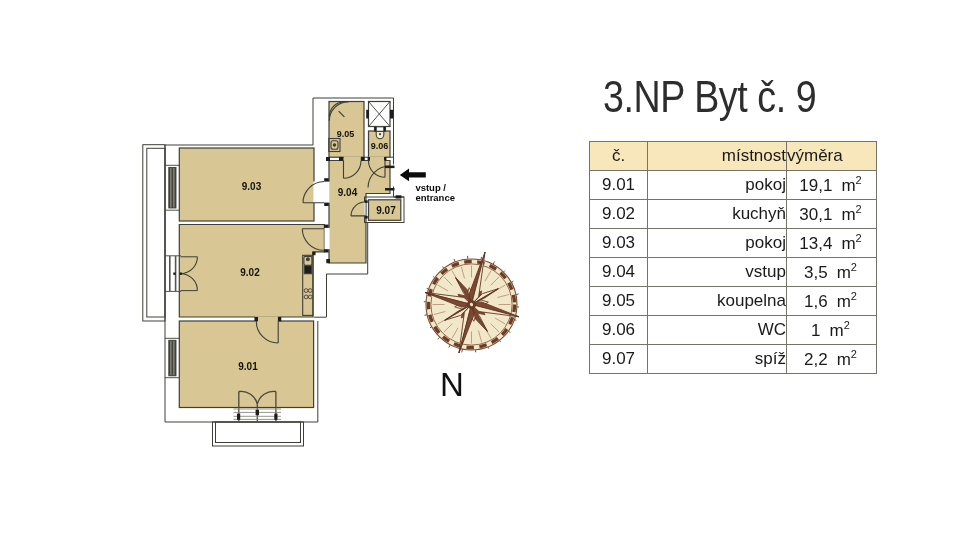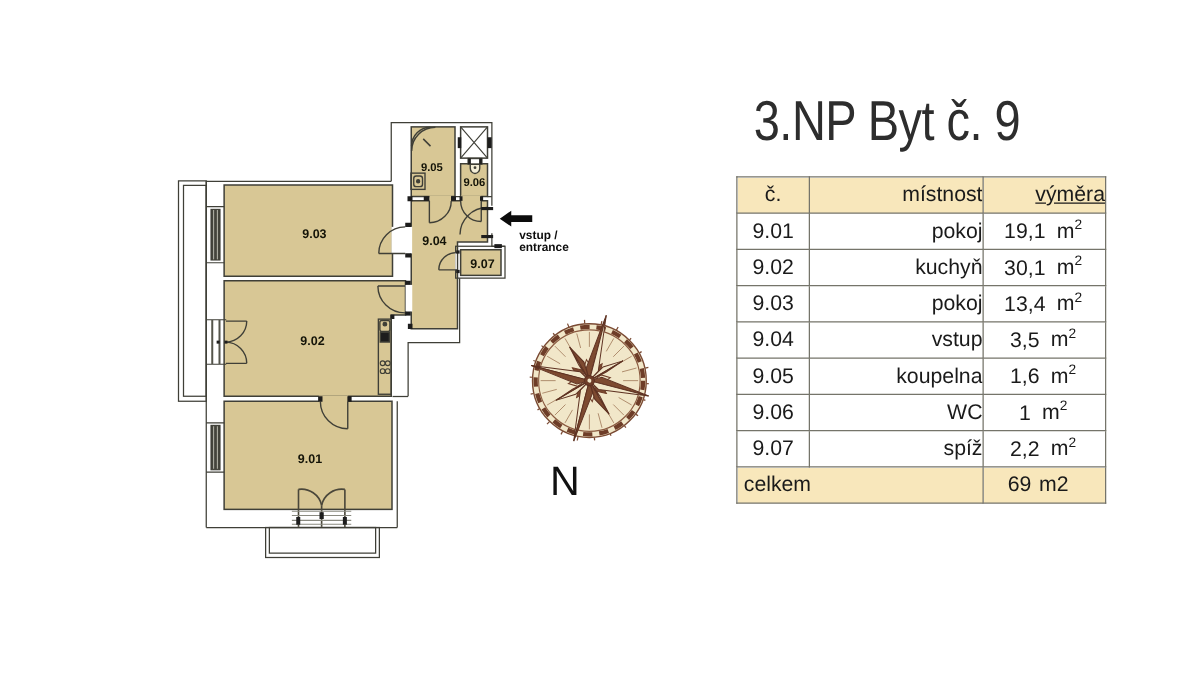--- a/index.html
+++ b/index.html
@@ -300,21 +300,21 @@
   <text x="440" y="396" font-family="Liberation Sans,sans-serif" font-size="33" fill="#111">N</text>
 </svg>
 
 <div id="title">3.NP Byt č. 9</div>
 
 <table id="tbl" cellspacing="0">
   <tbody>
         <tr>
           <td class="c1 hd">č.</td>
           <td class="c2 hd">místnost</td>
-          <td class="c3 hd" style="text-align:right;padding-right:0 !important;text-decoration:underline;">výměra</td>
+          <td class="c3 hd" style="text-align:left;padding-right:0 !important;">výměra</td>
         </tr>
   <tr>
           <td class="c1">9.01</td>
           <td class="c2">pokoj</td>
           <td class="c3"><span>19,1</span><span class="mm">m<sup>2</sup></span></td>
         </tr>
   <tr>
           <td class="c1">9.02</td>
           <td class="c2">kuchyň</td>
           <td class="c3"><span>30,1</span><span class="mm">m<sup>2</sup></span></td>
@@ -337,19 +337,15 @@
   <tr>
           <td class="c1">9.06</td>
           <td class="c2">WC</td>
           <td class="c3"><span>1</span><span class="mm">m<sup>2</sup></span></td>
         </tr>
   <tr>
           <td class="c1">9.07</td>
           <td class="c2">spíž</td>
           <td class="c3"><span>2,2</span><span class="mm">m<sup>2</sup></span></td>
         </tr>
-  <tr>
-          <td class="hd" colspan="2" style="text-align:left;padding-left:5px;">celkem</td>
-          <td class="c3 hd" style="padding-right:10px !important;"><span>69</span><span style="margin-left:6px;">m2</span></td>
-        </tr>
 </tbody>
     </table>
 </div>
 
 </body></html>

